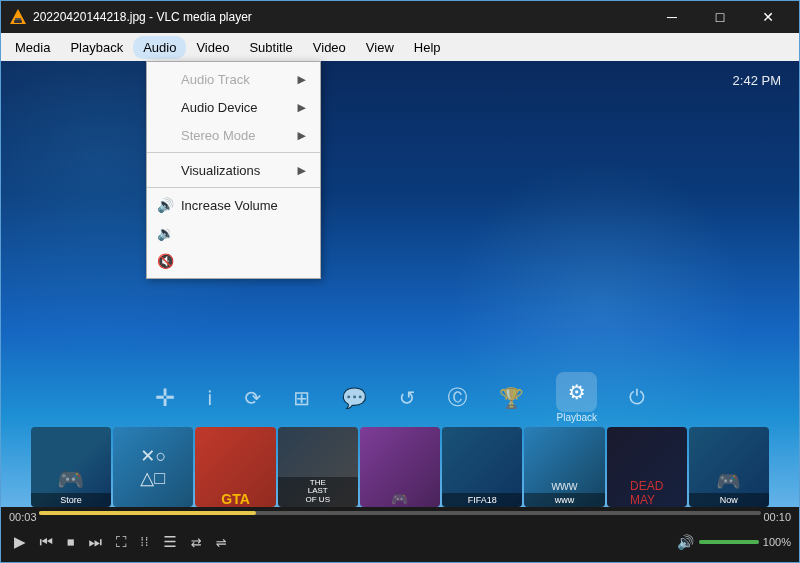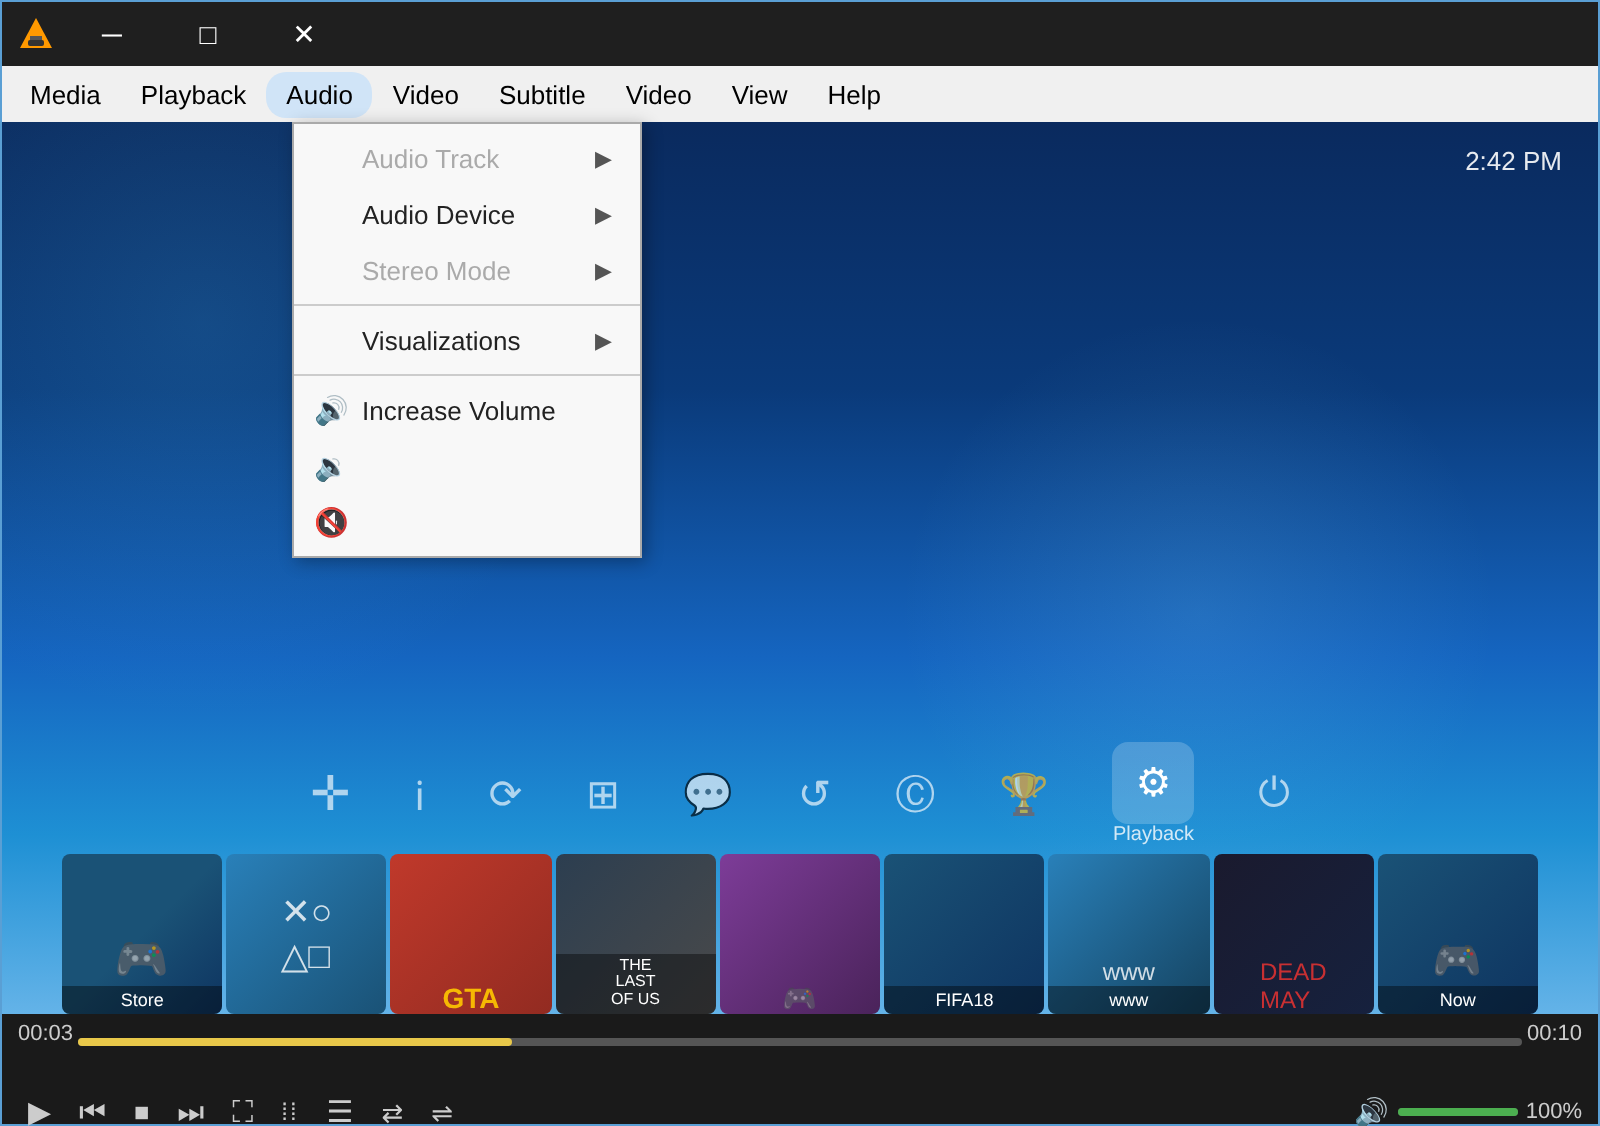--- a/index.html
+++ b/index.html
@@ -231,23 +231,23 @@
       background: #1a1a1a;
       height: 55px;
       display: flex;
       flex-direction: column;
       padding: 4px 8px 4px;
       flex-shrink: 0;
     }
 
     .progress-row {
       display: flex;
-      align-items: flex-end;
+      align-items: flex-start;
       gap: 0;
-      margin-bottom: 22px;
+      margin-bottom: 8px;
     }
 
     .time-label {
       color: #ccc;
       font-size: 11px;
       min-width: 30px;
     }
 
     .progress-bar-bg {
       flex: 1;
@@ -344,20 +344,21 @@
 
   <div class="titlebar">
     <div class="titlebar-icon">
       
       <svg width="18" height="18" viewBox="0 0 18 18">
         <polygon points="9,1 17,16 1,16" fill="#f90"></polygon>
         <rect x="5" y="12" width="8" height="3" fill="#333" rx="1"></rect>
         <rect x="6" y="10" width="6" height="2" fill="#555"></rect>
       </svg>
     </div>
+    <span class="titlebar-title">20220420144218.jpg - VLC media player</span>
     <div class="titlebar-controls">
       <button class="titlebar-btn">─</button>
       <button class="titlebar-btn">□</button>
       <button class="titlebar-btn close">✕</button>
     </div>
   </div>
 
   <div class="menubar">
     <span class="menu-item">Media</span>
     <span class="menu-item">Playback</span>

